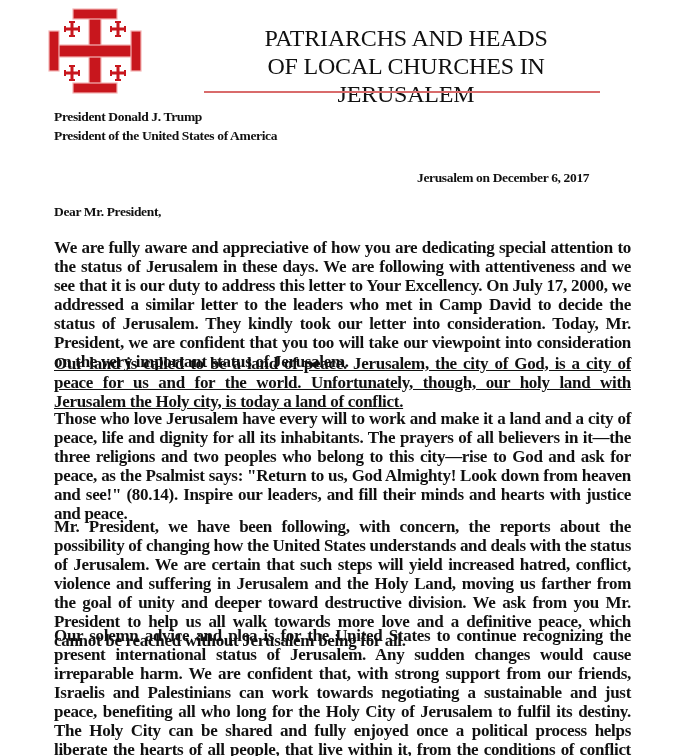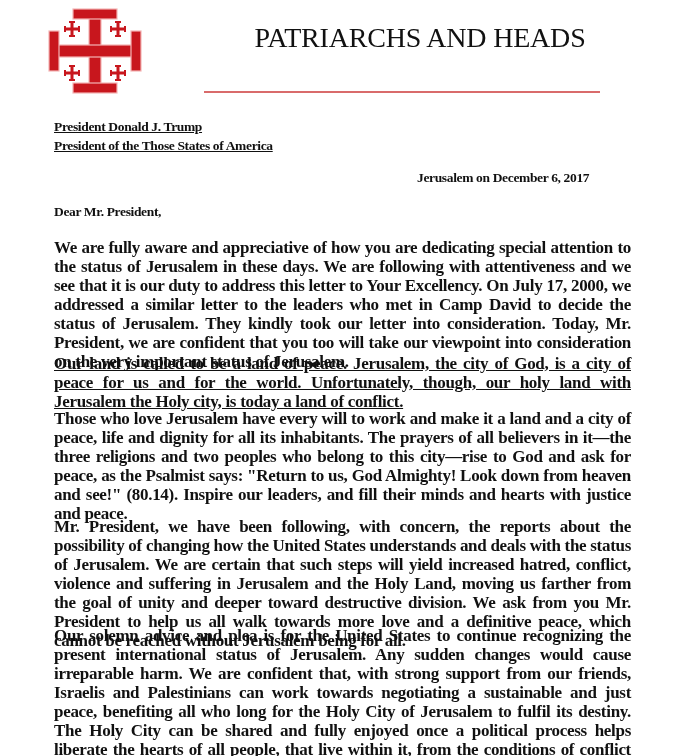--- a/index.html
+++ b/index.html
@@ -17,47 +17,46 @@
   }
   .logo {
     position: absolute;
     left: 47px;
     top: 5px;
     width: 96px;
     height: 90px;
   }
   .org-title {
     position: absolute;
-    left: 214px;
+    left: 200px;
     top: 24px;
     width: 412px;
     text-align: center;
     font-family: "Liberation Serif", "DejaVu Serif", serif;
-    font-size: 28px;
+    font-size: 24px;
     line-height: 28px;
     letter-spacing: -0.2px;
     color: #111;
   }
   .org-rule {
     position: absolute;
     left: 204px;
     top: 91px;
     width: 396px;
     height: 2px;
     background: #d96b6b;
   }
   .recipient {
     position: absolute;
     left: 54px;
-    top: 117px;
+    top: 107px;
     font-size: 13.5px;
     line-height: 19px;
     font-weight: bold;
     letter-spacing: -0.35px;
-    text-decoration: underline;
   }
   .date-line {
     position: absolute;
     left: 417px;
     top: 170px;
     font-size: 13.5px;
     font-weight: bold;
     letter-spacing: -0.35px;
   }
   .salutation {
@@ -137,27 +136,28 @@
         <rect x="-3" y="-8" width="6" height="2"></rect>
           <rect x="-3" y="6" width="6" height="2"></rect>
         <rect x="-8" y="-3" width="2" height="6"></rect>
           <rect x="6" y="-3" width="2" height="6"></rect>
       </g>
     </g>
   </svg>
 
   <div class="org-title">
     <div>PATRIARCHS AND HEADS</div>
+    <div>OF LOCAL CHURCHES IN JERUSALEM</div>
   </div>
   <div class="org-rule"></div>
 </div>
 
 <div class="recipient">
   <div>President Donald J. Trump</div>
-  <div>President of the Those States of America</div>
+  <div>President of the United States of America</div>
 </div>
 
 <div class="date-line">Jerusalem on December 6, 2017</div>
 
 <div class="salutation">Dear Mr. President,</div>
 
 <p id="p1" class="body-text">We are fully aware and appreciative of how you are dedicating special attention to the status of Jerusalem in these days. We are following with attentiveness and we see that it is our duty to address this letter to Your Excellency. On July 17, 2000, we addressed a similar letter to the leaders who met in Camp David to decide the status of Jerusalem. They kindly took our letter into consideration. Today, Mr. President, we are confident that you too will take our viewpoint into consideration on the very important status of Jerusalem.</p>
 <p id="p2" class="body-text">Our land is called to be a land of peace. Jerusalem, the city of God, is a city of peace for us and for the world. Unfortunately, though, our holy land with Jerusalem the Holy city, is today a land of conflict.</p>
 <p id="p3" class="body-text">Those who love Jerusalem have every will to work and make it a land and a city of peace, life and dignity for all its inhabitants. The prayers of all believers in it—the three religions and two peoples who belong to this city—rise to God and ask for peace, as the Psalmist says: "Return to us, God Almighty! Look down from heaven and see!" (80.14). Inspire our leaders, and fill their minds and hearts with justice and peace.</p>
 <p id="p4" class="body-text">Mr. President, we have been following, with concern, the reports about the possibility of changing how the United States understands and deals with the status of Jerusalem. We are certain that such steps will yield increased hatred, conflict, violence and suffering in Jerusalem and the Holy Land, moving us farther from the goal of unity and deeper toward destructive division. We ask from you Mr. President to help us all walk towards more love and a definitive peace, which cannot be reached without Jerusalem being for all.</p>

